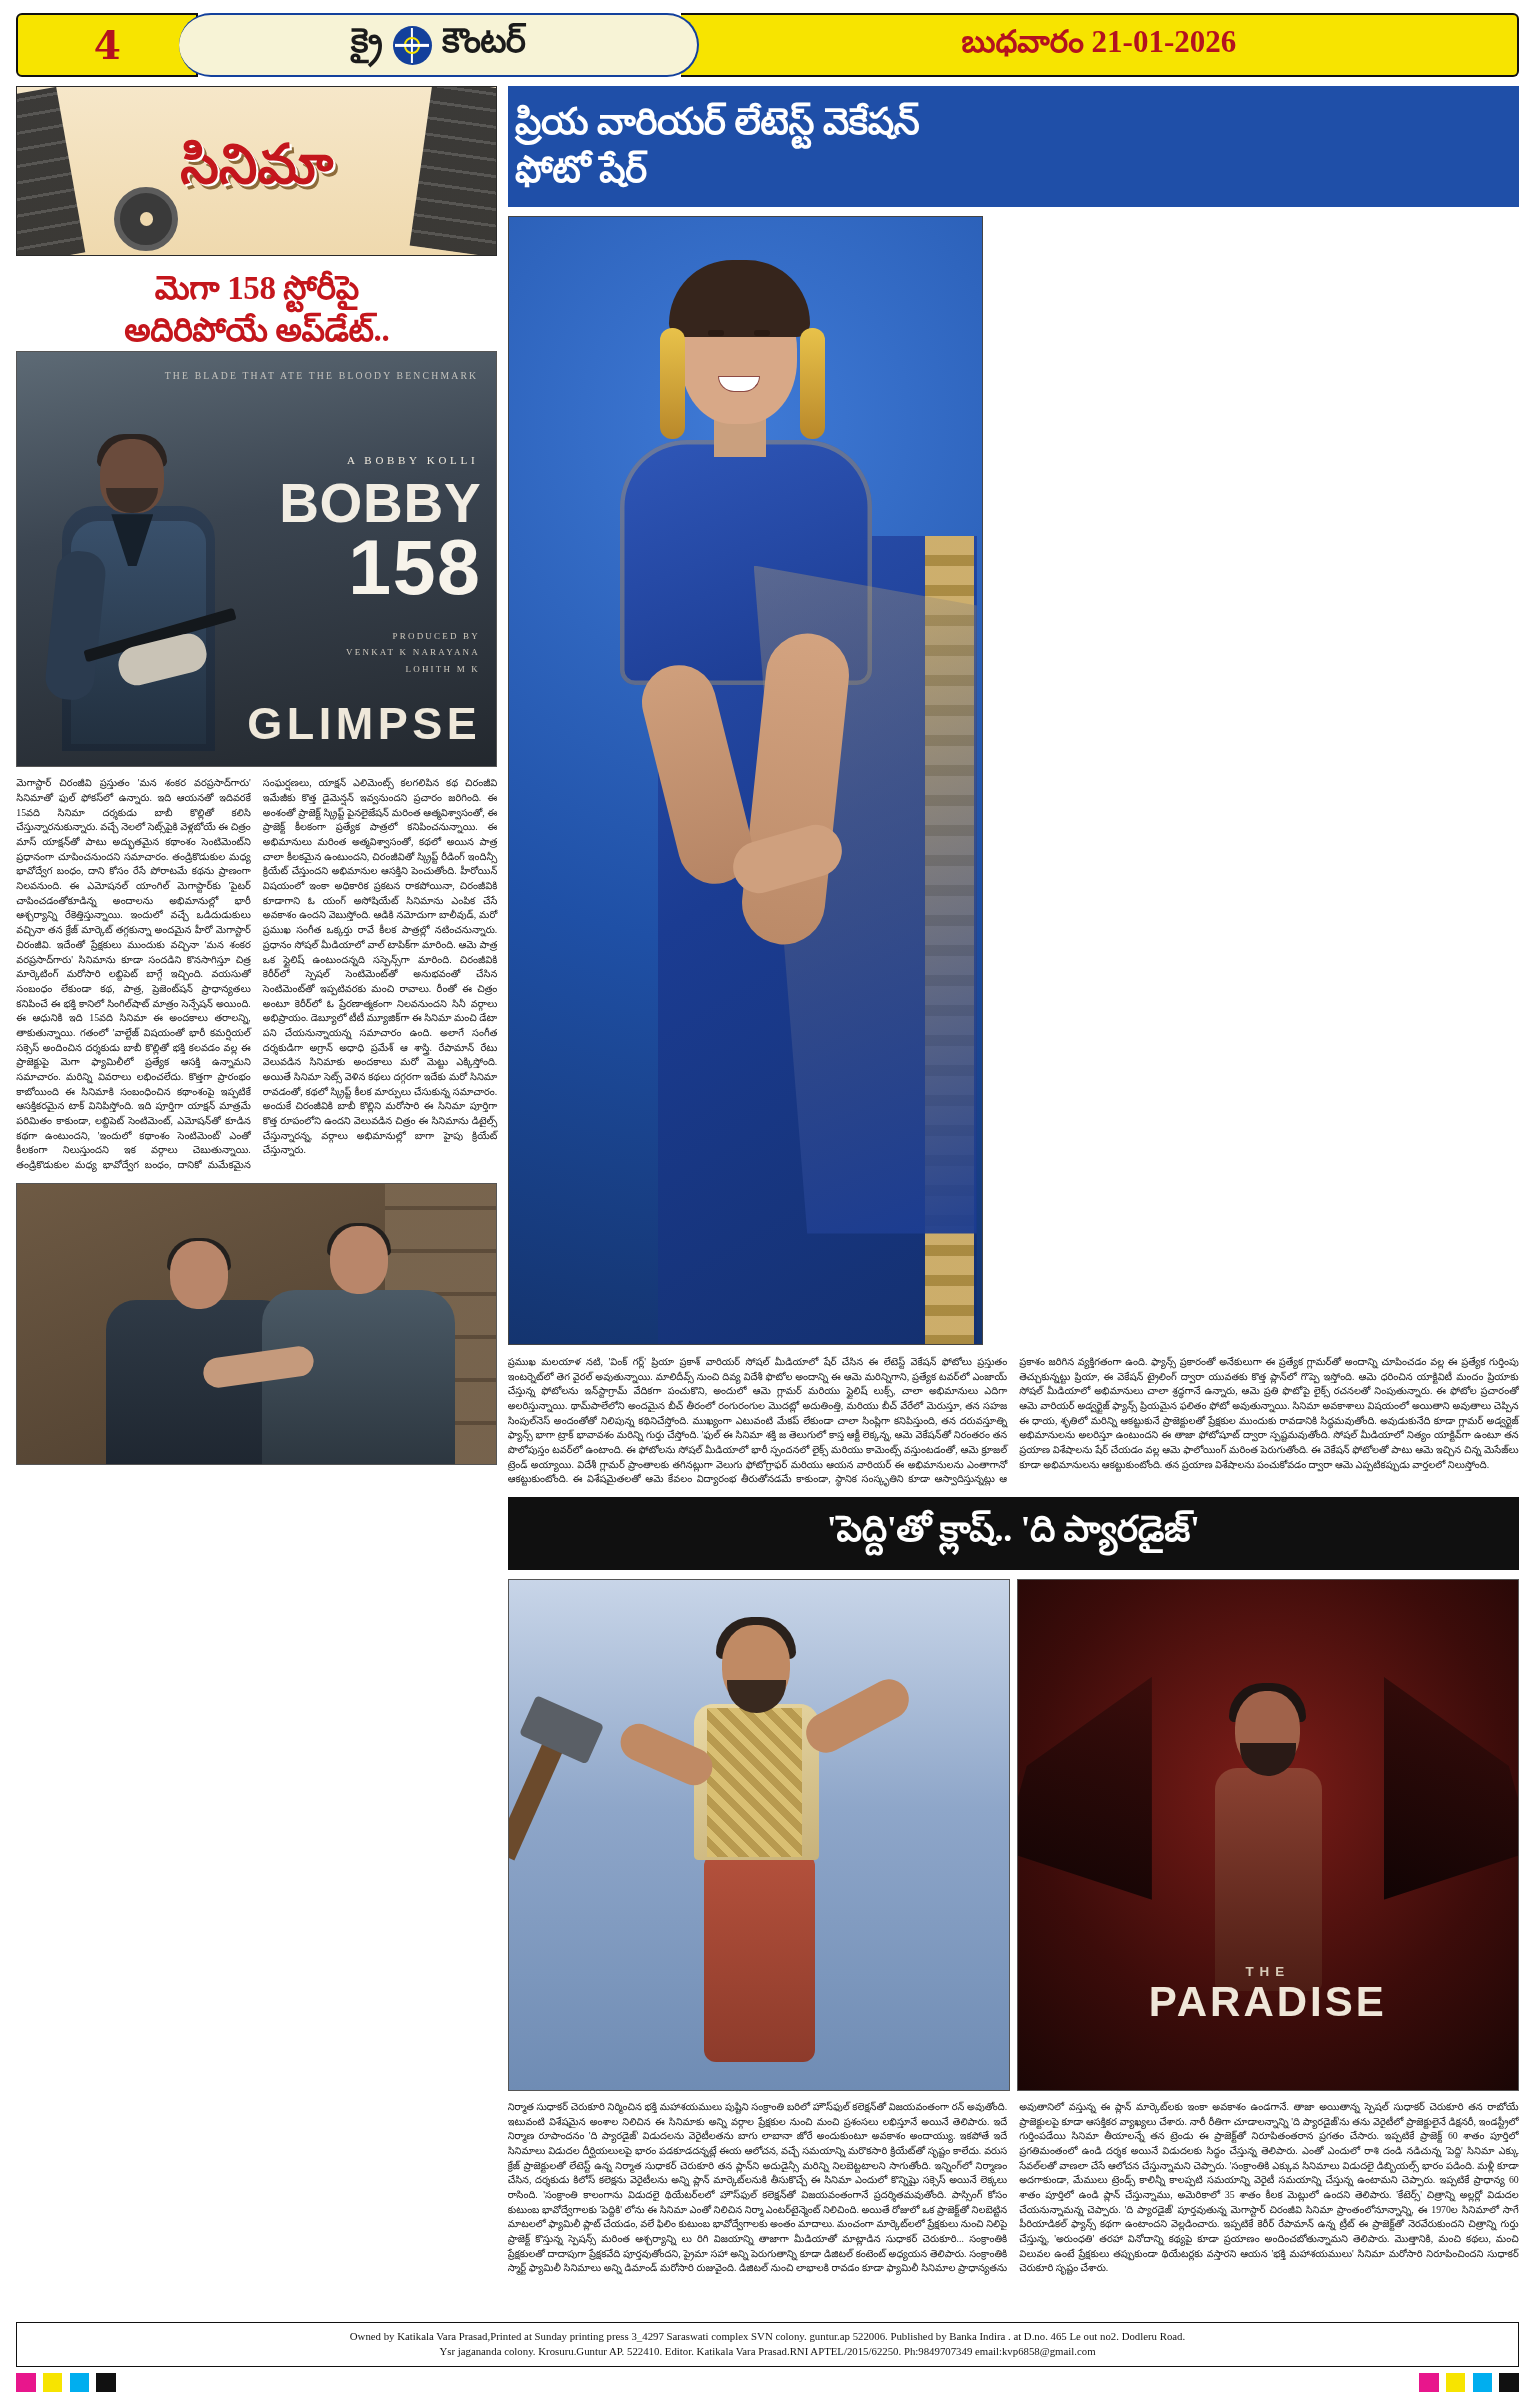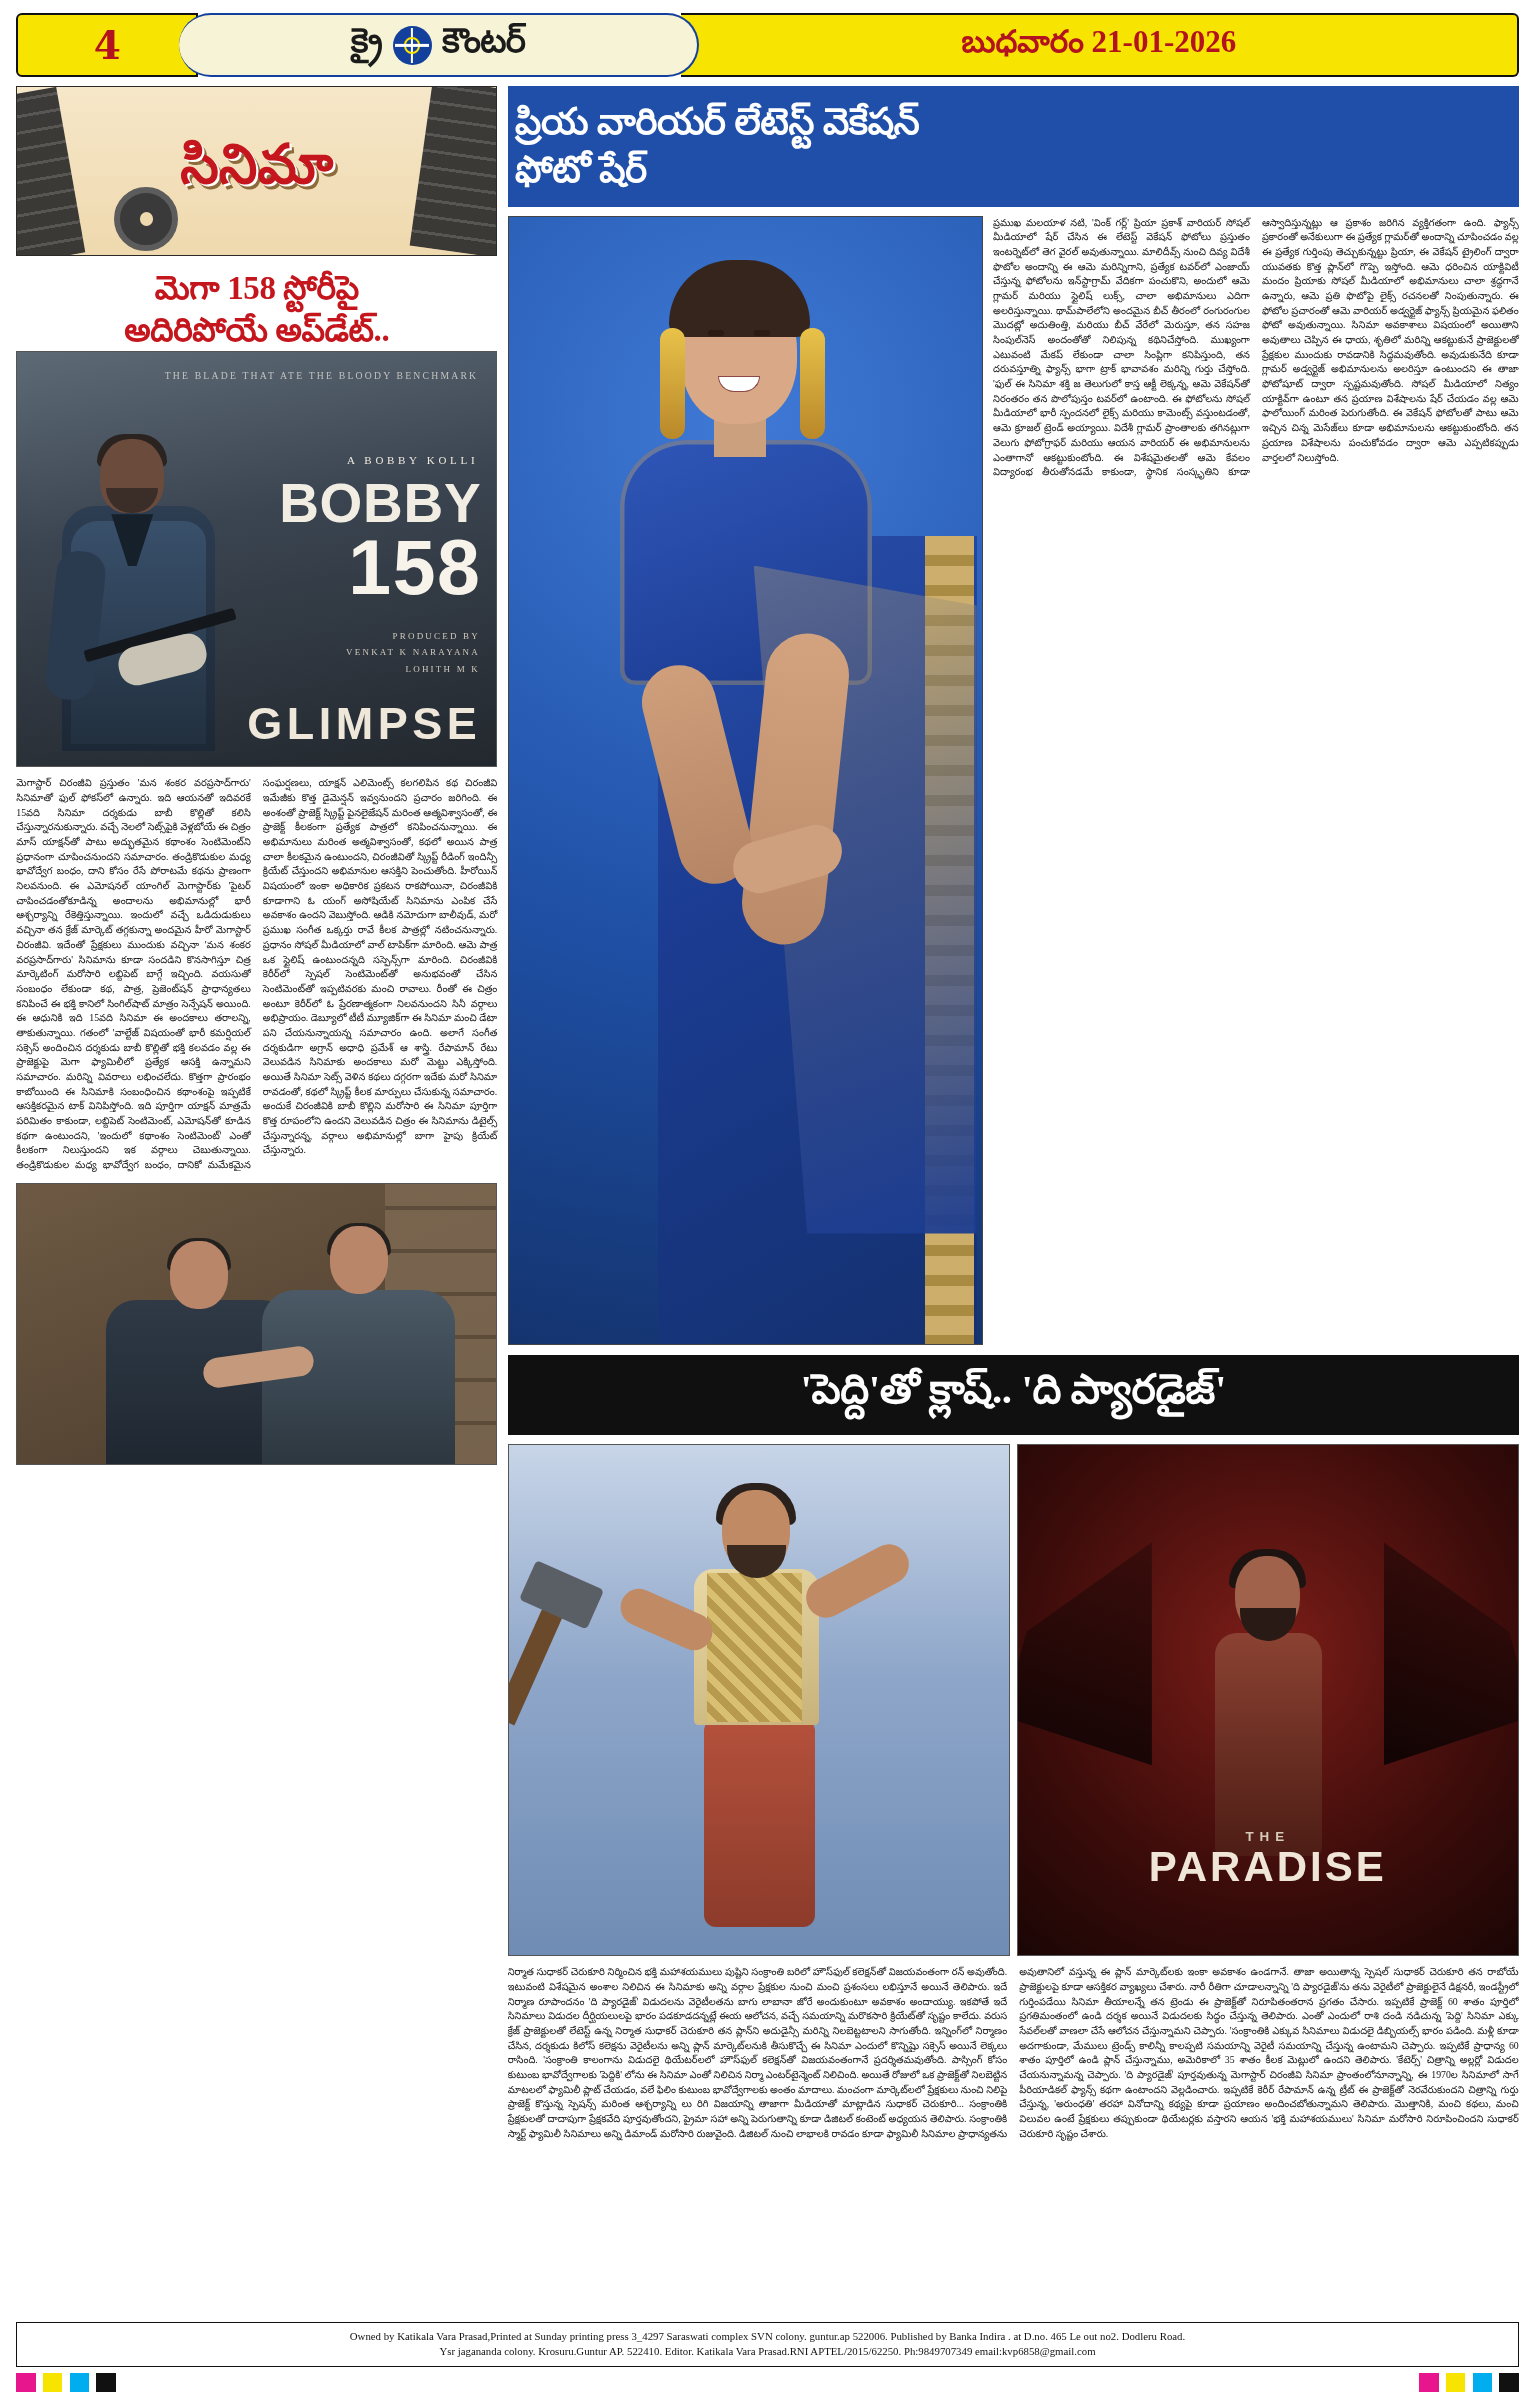--- a/index.html
+++ b/index.html
@@ -298,21 +298,21 @@
     color: #fff;
     text-align: left;
     font-family: "Liberation Serif", serif;
     font-weight: bold;
     font-size: 37px;
     line-height: 1.28;
     padding: 12px 7.4px 13.4px 7.4px;
     letter-spacing: -0.4px;
   }
   .top-right-wrap{
-    display:flex; gap:10.4px; margin-top:9px;
+    display:flex; gap:10.4px; margin-top:9px;flex-direction:column;
   }
   .priya-photo{
     width: 475px; height: 1129px;
     background: linear-gradient(180deg,#2a63c4 0%,#1b4aa0 55%,#153b84 100%);
     border:0.7px solid #444; position:relative; overflow:hidden;
   }
   
   .pp-bg{position:absolute;inset:0;background:
       radial-gradient(circle at 50% 18%, #3f7ad6 0%, #1f50a6 55%, #14346f 100%);}
   .pp-face{
@@ -373,21 +373,21 @@
     column-count: 2;
     column-gap: 12px;
   }
 
   .clash-head {
     background: #101010;
     color: #fff;
     text-align: center;
     font-family: "Liberation Serif", serif;
     font-weight: bold;
-    font-size: 41px;
+    font-size: 36px;
     padding: 10.4px 6px 12px 6px;
     margin-top: 10.4px;
     letter-spacing: -0.4px;
   }
   .two-posters{
     display:flex; gap:7.4px; margin-top:9px; height: 512px;
   }
   .poster-peddi{
     flex:1; position:relative; overflow:hidden; border:0.7px solid #555;
     background: linear-gradient(180deg,#c8d5e8 0%, #8ea6c9 45%, #6f8cb4 100%);

